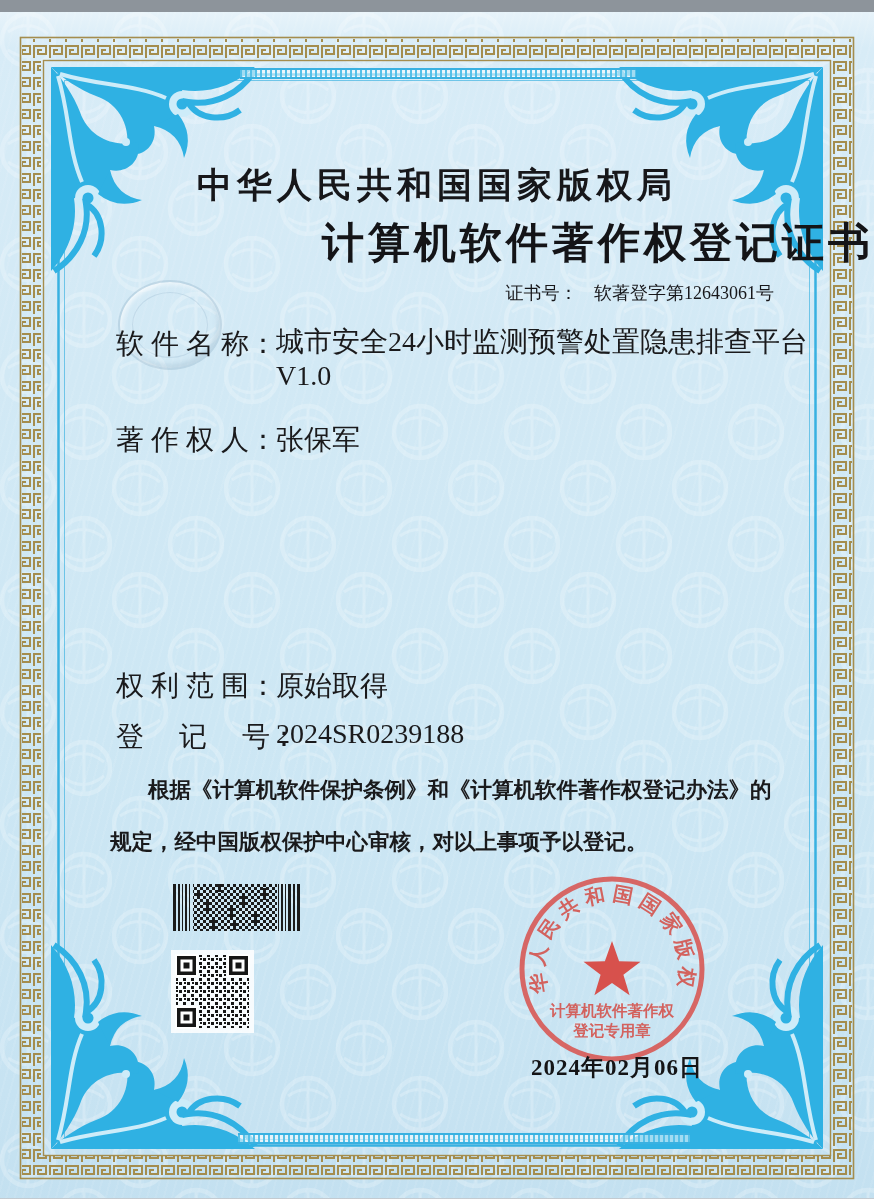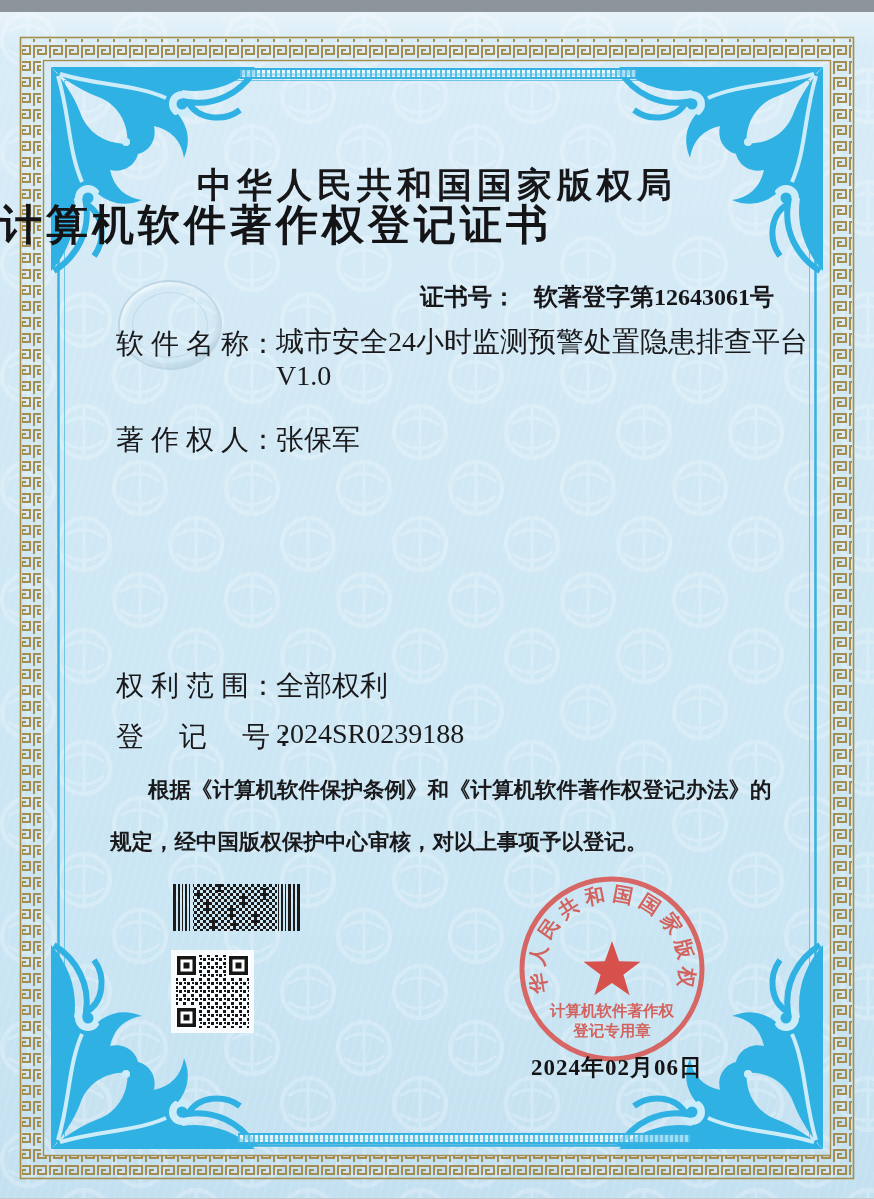--- a/index.html
+++ b/index.html
@@ -11,22 +11,22 @@
   .page::before{
     content:"";position:absolute;inset:0;
     background:repeating-linear-gradient(105deg,rgba(255,255,255,0.07) 0 2px,rgba(255,255,255,0) 2px 8px);
     pointer-events:none;
   }
   .decor{position:absolute;left:0;top:0;}
   .photo-edge{position:absolute;left:0;bottom:0;width:874px;height:13px;
     background:linear-gradient(180deg,#c6cdd3 0%,#a2a8b0 60%,#969ca4 100%);}
   .txt{position:absolute;white-space:nowrap;}
   .issuer{top:150px;left:0;width:874px;text-align:center;font-size:35px;font-weight:bold;letter-spacing:5px;color:#17171a;}
-  .doc-title{top:185px;left:0;width:874px;text-align:left;font-size:42px;font-weight:bold;letter-spacing:4px;color:#141417;}
-  .certno{top:269px;right:100px;font-size:24px;font-weight:bold;color:#17171a;}
+  .doc-title{top:203px;left:0;width:874px;text-align:right;font-size:42px;font-weight:bold;letter-spacing:4px;color:#141417;}
+  .certno{top:269px;right:100px;font-size:18px;font-weight:normal;color:#17171a;}
   .certno .certno-value{margin-left:12px;}
   .field{position:absolute;left:116px;font-size:28px;font-weight:normal;color:#1a1a1c;white-space:nowrap;}
   .field .flabel{display:inline-block;width:160px;}
   .field .fval{display:inline-block;vertical-align:top;}
   .f0{top:313px;}
   .f0 .fval{width:540px;white-space:normal;line-height:34px;}
   .f0 .fval .v2{display:block;}
   .f1{top:409px;}
   .f2{top:502px;}
   .f3{top:553px;}
@@ -136,21 +136,21 @@
     <span class="certno-value">软著登字第12643061号</span>
   </div>
 
   <div class="field f0">
     <span class="flabel">软 件 名 称：</span><span class="fval"><span>城市安全24小时监测预警处置隐患排查平台</span><span class="v2">V1.0</span></span>
   </div>
   <div class="field f1">
     <span class="flabel">著 作 权 人：</span><span class="fval">张保军</span>
   </div>
   <div class="field f5">
-    <span class="flabel">权 利 范 围：</span><span class="fval">全部权利</span>
+    <span class="flabel">权 利 范 围：</span><span class="fval">原始取得</span>
   </div>
   <div class="field f6">
     <span class="flabel">登　 记　 号：</span><span class="fval">2024SR0239188</span>
   </div>
 
   <div class="statement-line s1">根据《计算机软件保护条例》和《计算机软件著作权登记办法》的</div>
   <div class="statement-line s2">规定，经中国版权保护中心审核，对以上事项予以登记。</div>
 
   <div class="codes barcode-wrap">
     <svg width="127" height="48" viewBox="0 0 127 48">

